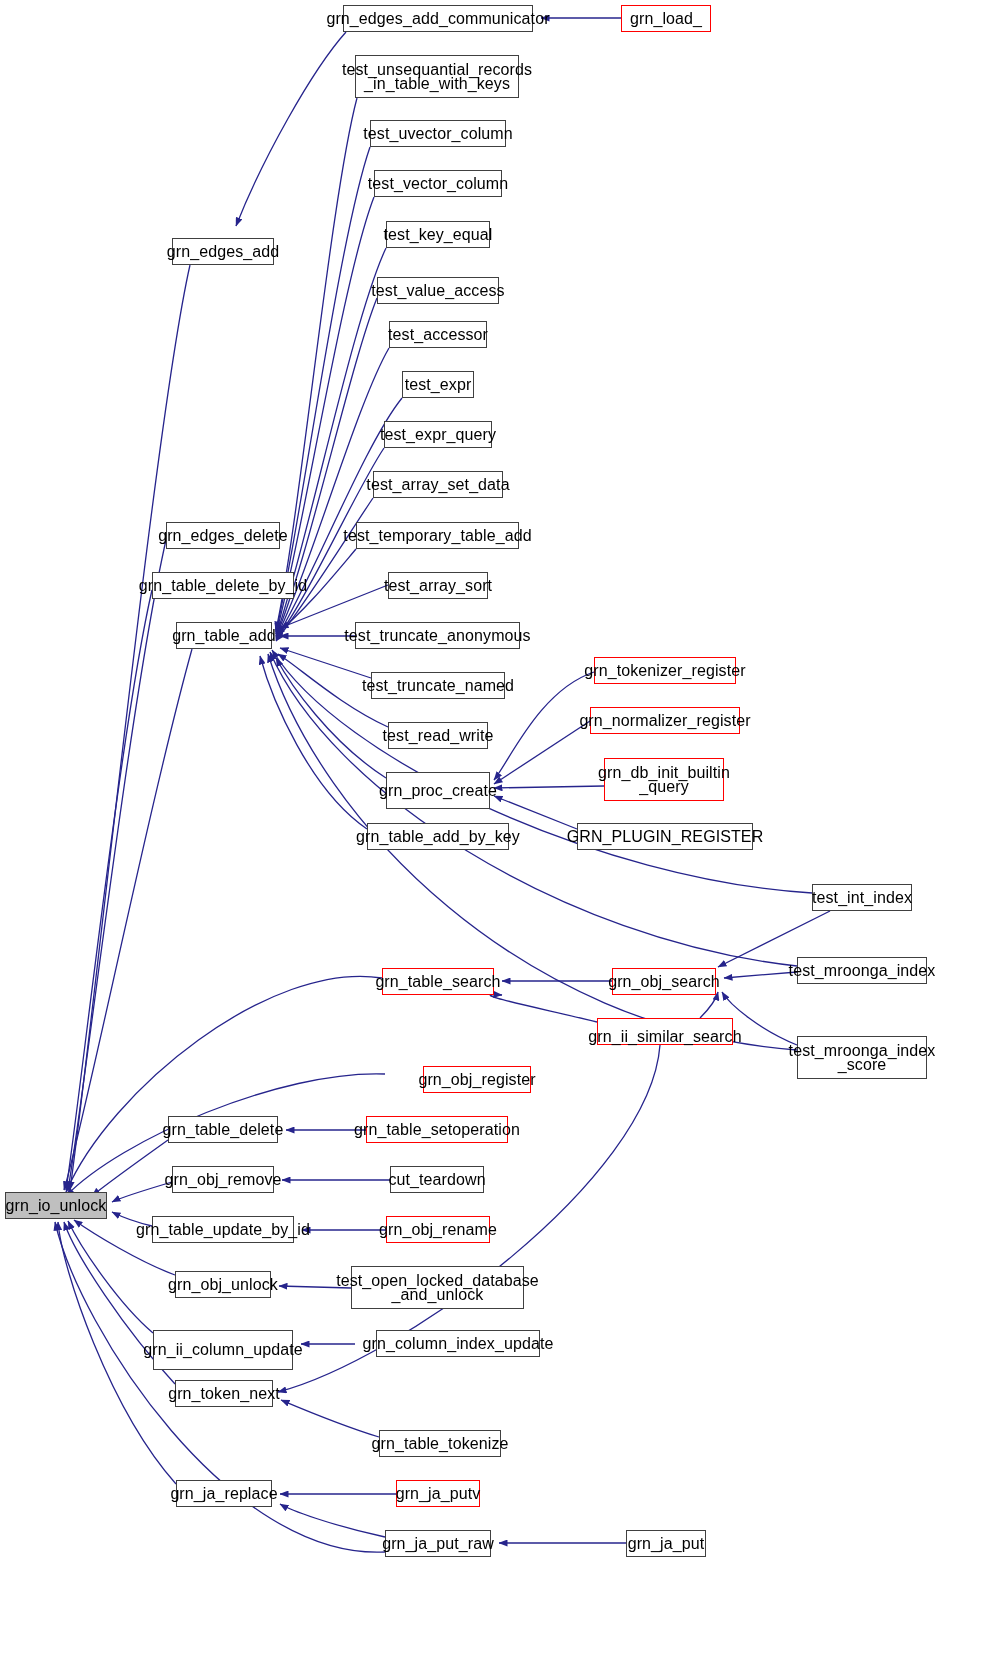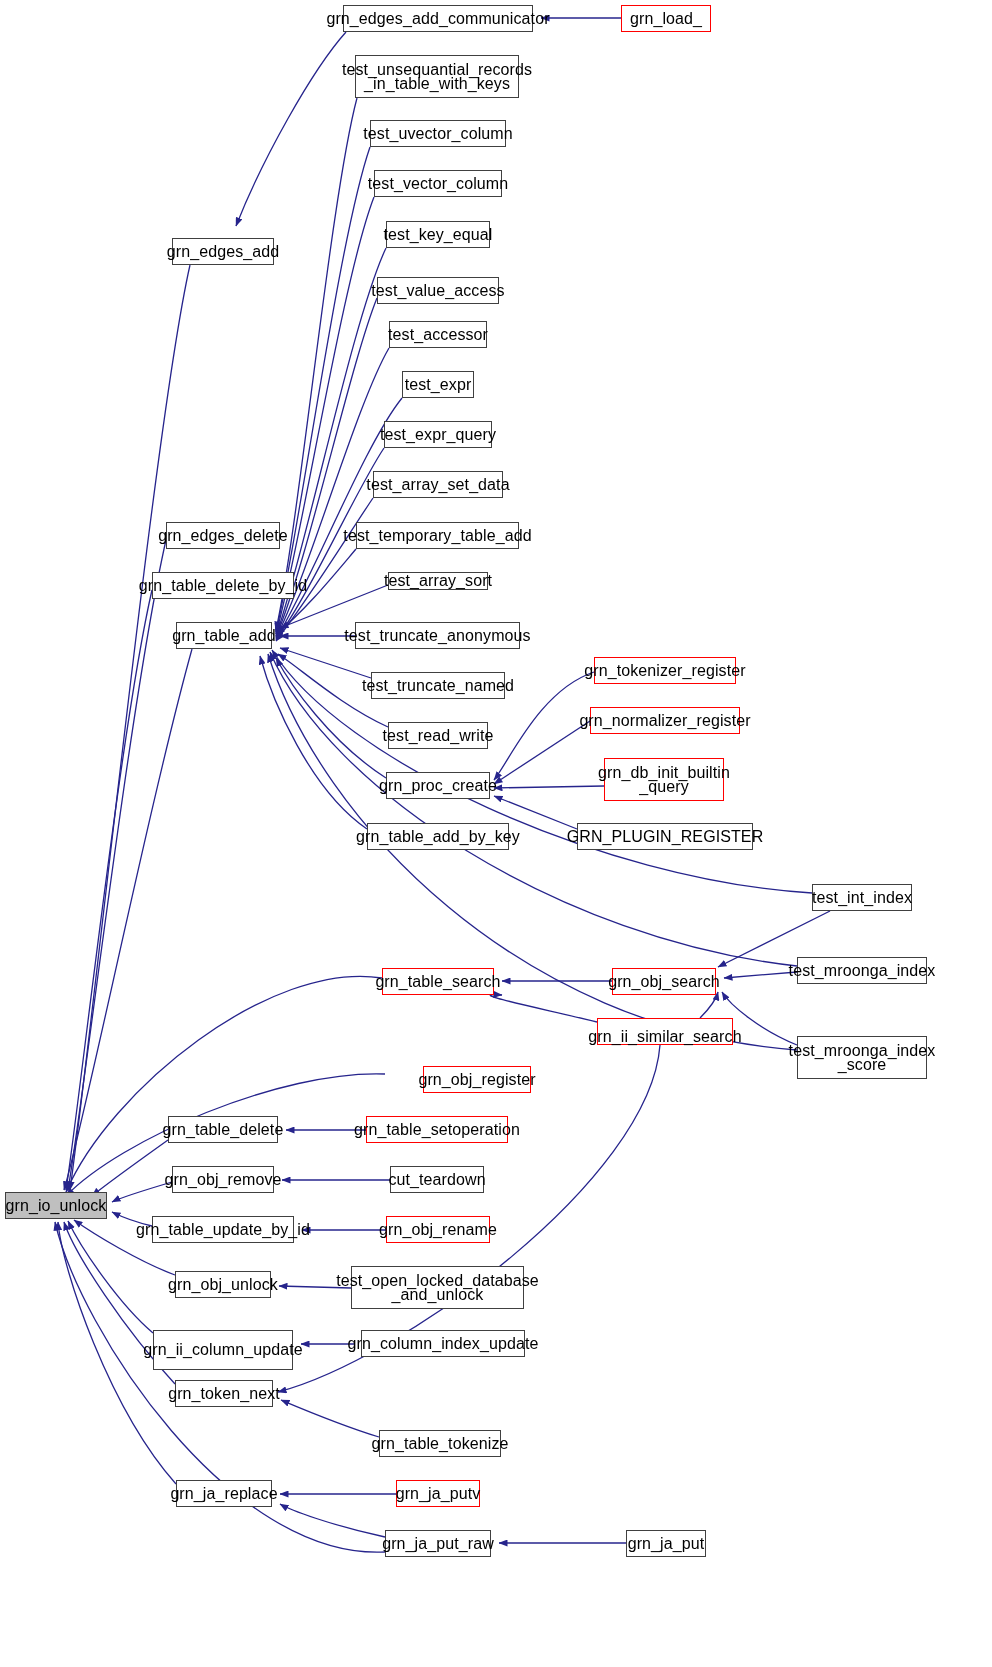--- a/index.html
+++ b/index.html
@@ -122,25 +122,25 @@
 _in_table_with_keys</span></div>
       <div class="node" style="left: 370px; top: 120px; width: 136px; height: 27px;"><span>test_uvector_column</span></div>
       <div class="node" style="left: 374px; top: 170px; width: 128px; height: 27px;"><span>test_vector_column</span></div>
       <div class="node" style="left: 386px; top: 221px; width: 104px; height: 27px;"><span>test_key_equal</span></div>
       <div class="node" style="left: 377px; top: 271px; width: 122px; height: 27px; margin-top: 6px;"><span>test_value_access</span></div>
       <div class="node" style="left: 389px; top: 321px; width: 98px; height: 27px;"><span>test_accessor</span></div>
       <div class="node" style="left: 402px; top: 371px; width: 72px; height: 27px;"><span>test_expr</span></div>
       <div class="node" style="left: 384px; top: 421px; width: 108px; height: 27px;"><span>test_expr_query</span></div>
       <div class="node" style="left: 373px; top: 471px; width: 130px; height: 27px;"><span>test_array_set_data</span></div>
       <div class="node" style="left: 356px; top: 522px; width: 163px; height: 27px;"><span>test_temporary_table_add</span></div>
-      <div class="node" style="left: 388px; top: 572px; width: 100px; height: 18px;"><span>test_array_sort</span></div>
+      <div class="node" style="left: 388px; top: 572px; width: 100px; height: 27px;"><span>test_array_sort</span></div>
       <div class="node" style="left: 355px; top: 622px; width: 165px; height: 27px;"><span>test_truncate_anonymous</span></div>
       <div class="node" style="left: 371px; top: 672px; width: 134px; height: 27px;"><span>test_truncate_named</span></div>
       <div class="node" style="left: 388px; top: 722px; width: 100px; height: 27px;"><span>test_read_write</span></div>
-      <div class="node" style="left: 386px; top: 772px; width: 104px; height: 27px;"><span>grn_proc_create</span></div>
+      <div class="node" style="left: 386px; top: 772px; width: 104px; height: 37px;"><span>grn_proc_create</span></div>
       <div class="node" style="left: 367px; top: 823px; width: 142px; height: 27px;"><span>grn_table_add_by_key</span></div>
       <div class="node red" style="left: 594px; top: 657px; width: 142px; height: 27px;"><span>grn_tokenizer_register</span></div>
       <div class="node red" style="left: 590px; top: 707px; width: 150px; height: 27px;"><span>grn_normalizer_register</span></div>
       <div class="node red" style="left: 604px; top: 758px; width: 120px; height: 43px;"><span>grn_db_init_builtin
 _query</span></div>
       <div class="node" style="left: 577px; top: 823px; width: 176px; height: 27px;"><span>GRN_PLUGIN_REGISTER</span></div>
       <div class="node" style="left: 172px; top: 238px; width: 102px; height: 27px;"><span>grn_edges_add</span></div>
       <div class="node" style="left: 166px; top: 522px; width: 114px; height: 27px;"><span>grn_edges_delete</span></div>
       <div class="node" style="left: 152px; top: 572px; width: 142px; height: 27px;"><span>grn_table_delete_by_id</span></div>
       <div class="node" style="left: 176px; top: 622px; width: 96px; height: 27px;"><span>grn_table_add</span></div>
@@ -156,21 +156,21 @@
       <div class="node red" style="left: 366px; top: 1116px; width: 142px; height: 27px;"><span>grn_table_setoperation</span></div>
       <div class="node" style="left: 172px; top: 1166px; width: 102px; height: 27px;"><span>grn_obj_remove</span></div>
       <div class="node" style="left: 390px; top: 1166px; width: 94px; height: 27px;"><span>cut_teardown</span></div>
       <div class="node current" style="left: 5px; top: 1192px; width: 102px; height: 27px;"><span>grn_io_unlock</span></div>
       <div class="node" style="left: 152px; top: 1216px; width: 142px; height: 27px;"><span>grn_table_update_by_id</span></div>
       <div class="node red" style="left: 386px; top: 1216px; width: 104px; height: 27px;"><span>grn_obj_rename</span></div>
       <div class="node" style="left: 175px; top: 1271px; width: 96px; height: 27px;"><span>grn_obj_unlock</span></div>
       <div class="node" style="left: 351px; top: 1266px; width: 173px; height: 43px;"><span>test_open_locked_database
 _and_unlock</span></div>
       <div class="node" style="left: 153px; top: 1330px; width: 140px; height: 40px;"><span>grn_ii_column_update</span></div>
-      <div class="node" style="left: 361px; top: 1330px; width: 164px; height: 27px;"><span>grn_column_index_update</span></div>
+      <div class="node" style="left: 376px; top: 1330px; width: 164px; height: 27px;"><span>grn_column_index_update</span></div>
       <div class="node" style="left: 175px; top: 1380px; width: 98px; height: 27px;"><span>grn_token_next</span></div>
       <div class="node" style="left: 379px; top: 1430px; width: 122px; height: 27px;"><span>grn_table_tokenize</span></div>
       <div class="node" style="left: 176px; top: 1480px; width: 96px; height: 27px;"><span>grn_ja_replace</span></div>
       <div class="node red" style="left: 396px; top: 1480px; width: 84px; height: 27px;"><span>grn_ja_putv</span></div>
       <div class="node" style="left: 385px; top: 1530px; width: 106px; height: 27px;"><span>grn_ja_put_raw</span></div>
       <div class="node" style="left: 626px; top: 1530px; width: 80px; height: 27px;"><span>grn_ja_put</span></div>
     </div>
 </div>
 
 </body></html>

